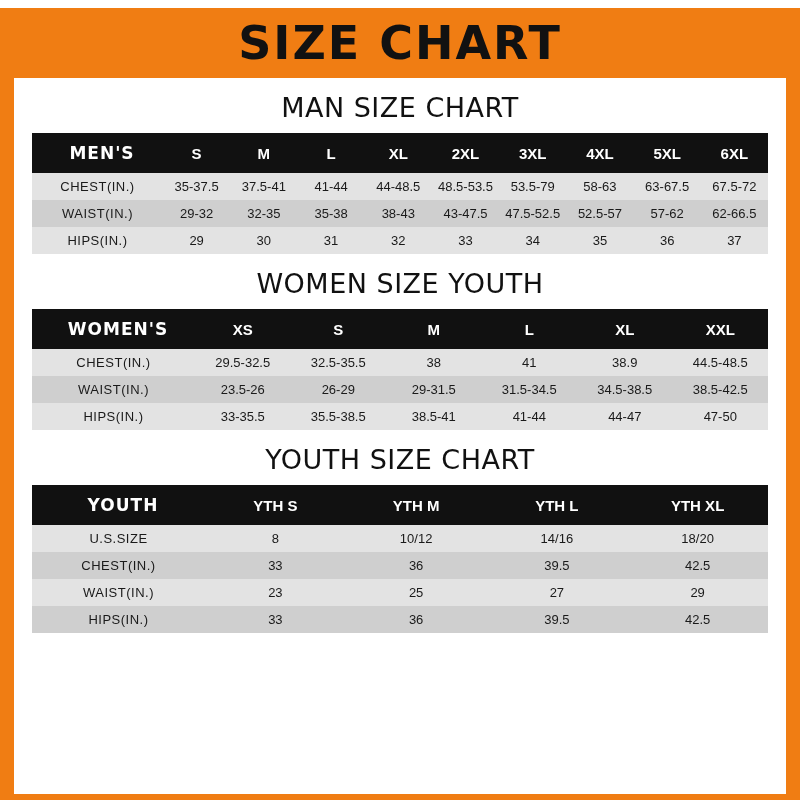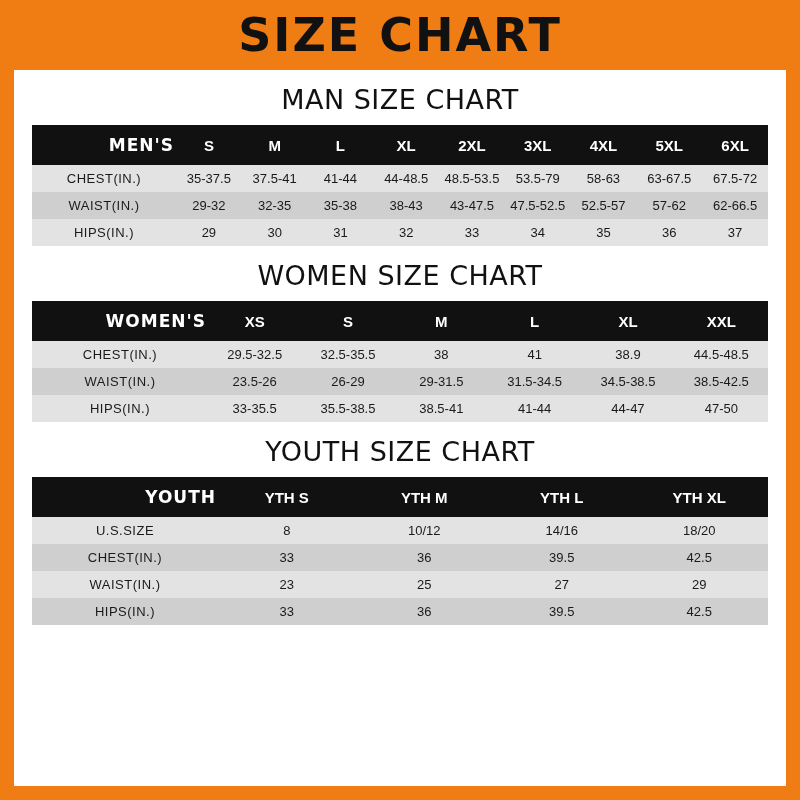--- a/index.html
+++ b/index.html
@@ -18,21 +18,21 @@
     width: 800px;
     height: 800px;
     background: #ffffff;
     box-sizing: border-box;
     border-left: 14px solid #f07d13;
     border-right: 14px solid #f07d13;
   }
   .header-band {
     background: #f07d13;
     height: 70px;
-    margin: 0 -14px;
+    margin: 8px -14px;
     display: flex;
     align-items: center;
     justify-content: center;
   }
   .header-title {
     font-family: "DejaVu Sans", sans-serif;
     font-weight: bold;
     font-size: 46px;
     letter-spacing: 2px;
     color: #111111;
@@ -68,22 +68,22 @@
     background: #111111;
     color: #ffffff;
     font-size: 15px;
     padding: 10px 2px;
   }
   table.size-table thead th.row-label {
     font-family: "DejaVu Sans", sans-serif;
     font-weight: bold;
     font-size: 17px;
     letter-spacing: 1px;
-    text-align: right;
-    padding-left: 24px;
+    text-align: center;
+    padding-left: 11px;
   }
   table.size-table tbody td.row-label {
     text-align: center;
     letter-spacing: 0.5px;
     font-size: 13px;
     color: #1a1a1a;
     margin-top: 39px;
   }
   table.size-table tbody tr.shade-a td {
     background: #e3e3e3;
@@ -176,21 +176,21 @@
           <td>34</td>
           <td>35</td>
           <td>36</td>
           <td>37</td>
         </tr>
       </tbody>
     </table>
   </div>
 
   <div class="section">
-    <div class="section-title">WOMEN SIZE CHART</div>
+    <div class="section-title">WOMEN SIZE YOUTH</div>
     <table class="size-table women-table">
       <thead>
         <tr>
           <th class="row-label">WOMEN'S</th>
           <th>XS</th>
           <th>S</th>
           <th>M</th>
           <th>L</th>
           <th>XL</th>
           <th>XXL</th>

